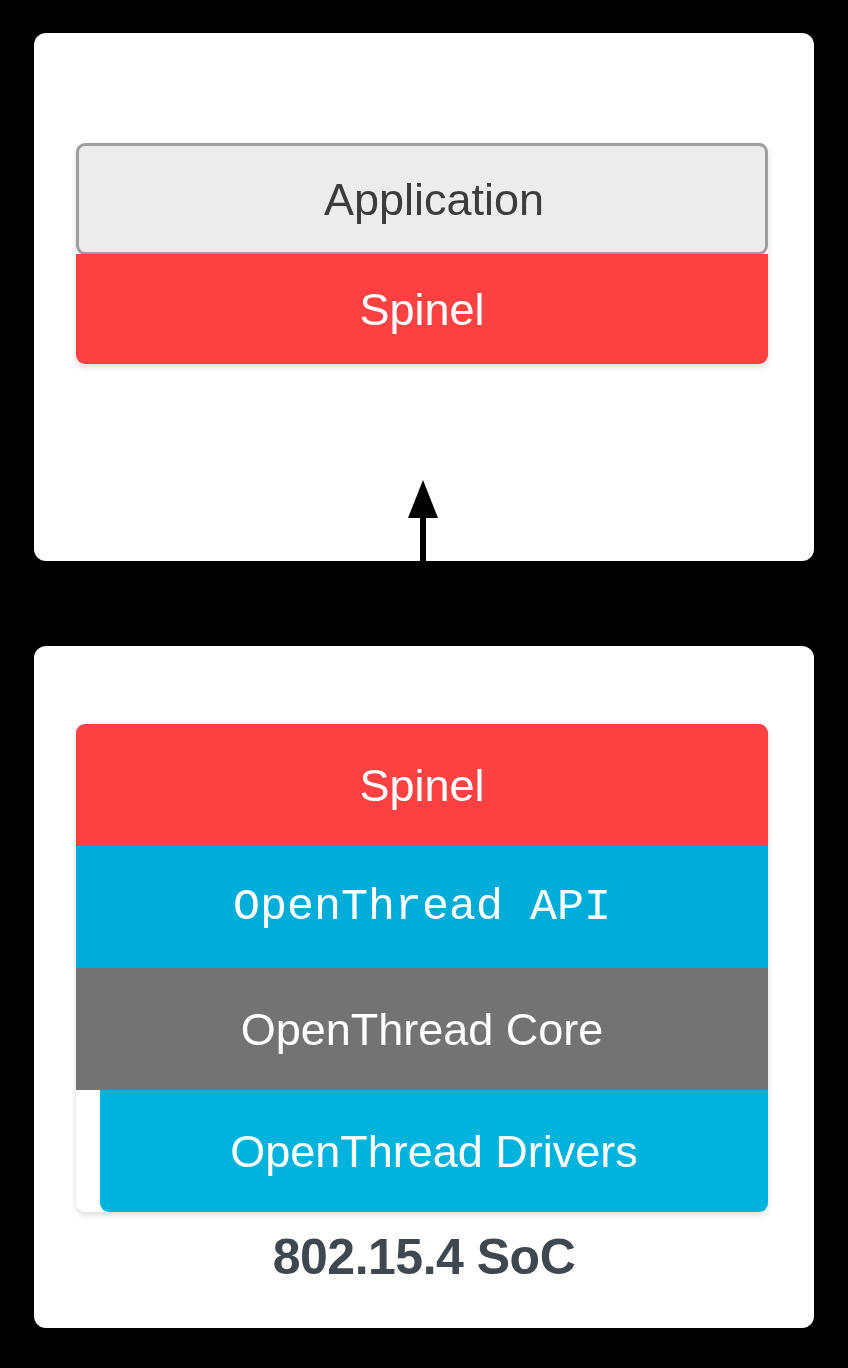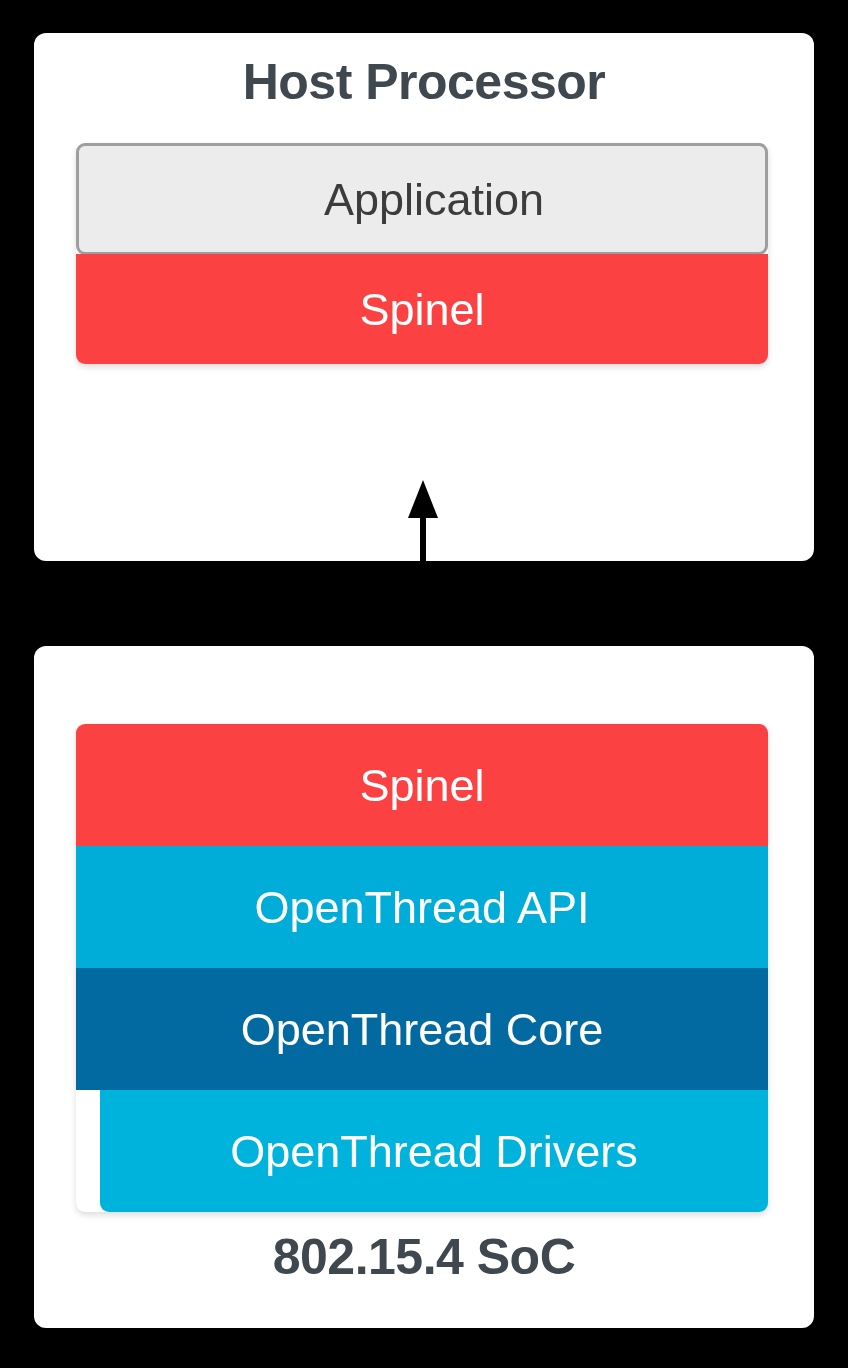--- a/index.html
+++ b/index.html
@@ -145,21 +145,20 @@
     border-top: 38px solid #000000;
   }
 </style>
 </head>
 <body>
 
 <div class="stage">
 
   <div class="panel" id="panel-host"></div>
 
-  <div class="panel-title" id="host-title">Host Processor</div>
 
   <div class="stack" id="stack-host">
     <div class="layer neutral">
       <span>Application</span>
     </div>
     <div class="layer filled" style="background:#fb4141;">
       <span>Spinel</span>
     </div>
   </div>
 
@@ -172,24 +171,24 @@
     <div class="shaft"></div>
     <div class="head"></div>
   </div>
 
   <div class="panel" id="panel-soc"></div>
 
   <div class="stack" id="stack-soc">
     <div class="layer filled" style="background:#fb4141;">
       <span>Spinel</span>
     </div>
-    <div class="layer filled" style="background:#00add8;">
+    <div class="layer filled" style="background:#00add8;font-family:Liberation Mono, monospace;">
       <span>OpenThread API</span>
     </div>
-    <div class="layer filled" style="background:#0369a1;">
+    <div class="layer filled" style="background:#737373;">
       <span>OpenThread Core</span>
     </div>
     <div class="layer filled" style="background:#00b3dc;">
       <span>OpenThread Drivers</span>
     </div>
   </div>
 
   <div class="panel-title" id="soc-title">802.15.4 SoC</div>
 
 </div>

